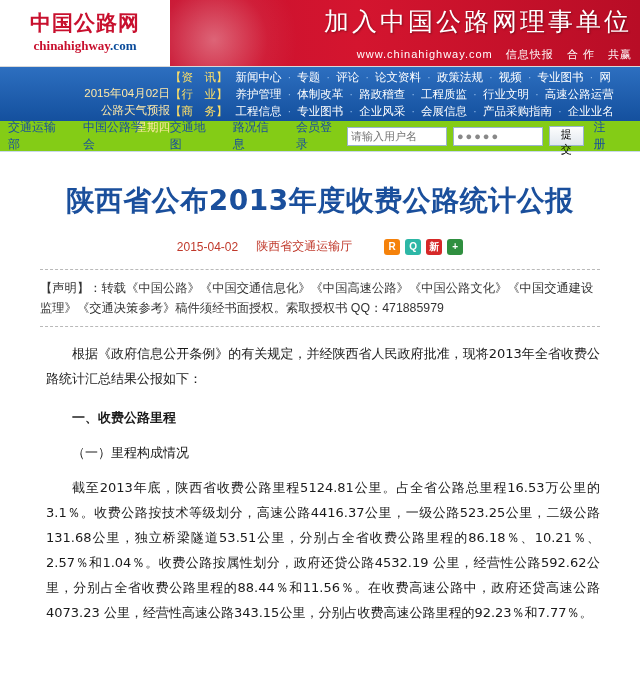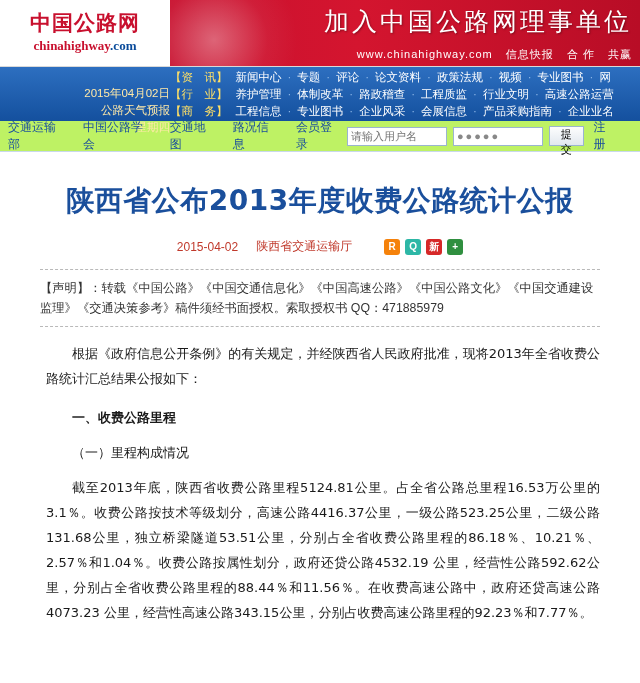--- a/index.html
+++ b/index.html
@@ -127,21 +127,21 @@
   .navrow a {
     color: #ffffff;
     text-decoration: none;
     padding: 0 6px;
   }
   .navsep { color: #8fb8e8; }
 
   
   .subnav {
     height: 30px;
-    background: #bef264;
+    background: #84cc16;
     border-bottom: 1px solid #c9d9ec;
     display: flex;
     align-items: center;
     padding: 0 8px;
     font-size: 12px;
   }
   .subnav a {
     color: #1a4f9c;
     text-decoration: none;
     margin-right: 16px;

